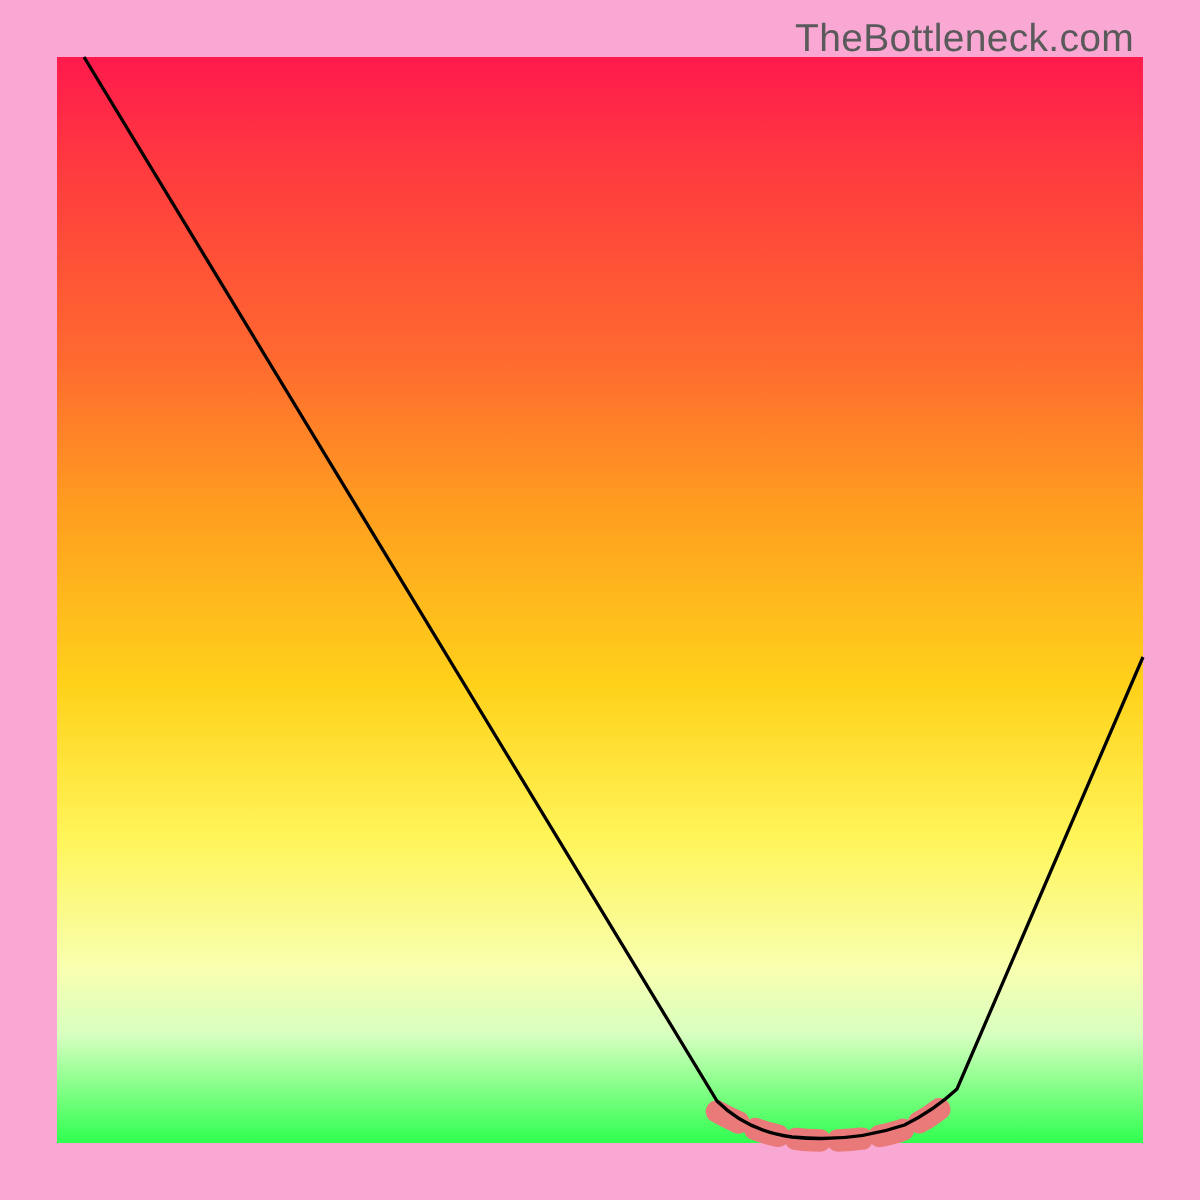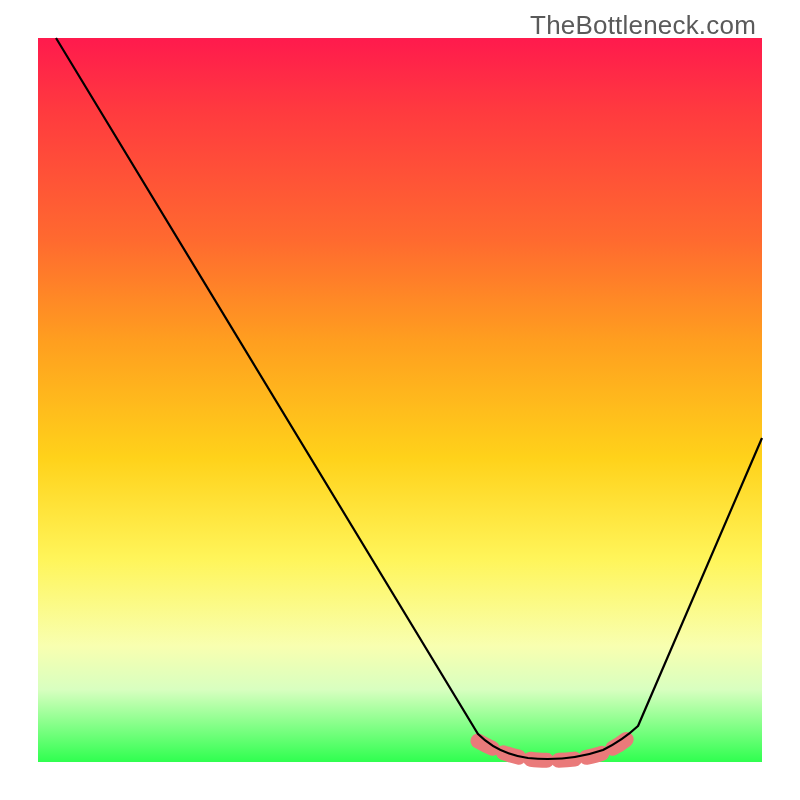--- a/index.html
+++ b/index.html
@@ -7,21 +7,21 @@
     width: 800px;
     height: 800px;
     background: #000;
     overflow: hidden;
     font-family: Arial, Helvetica, sans-serif;
   }
   .frame {
     position: relative;
     width: 800px;
     height: 800px;
-    background: #ffffff;
+    background: #f9a8d4;
   }
   .plot-area {
     position: absolute;
     left: 38px;
     top: 38px;
     width: 724px;
     height: 724px;
     
     background: linear-gradient(
       to bottom,

